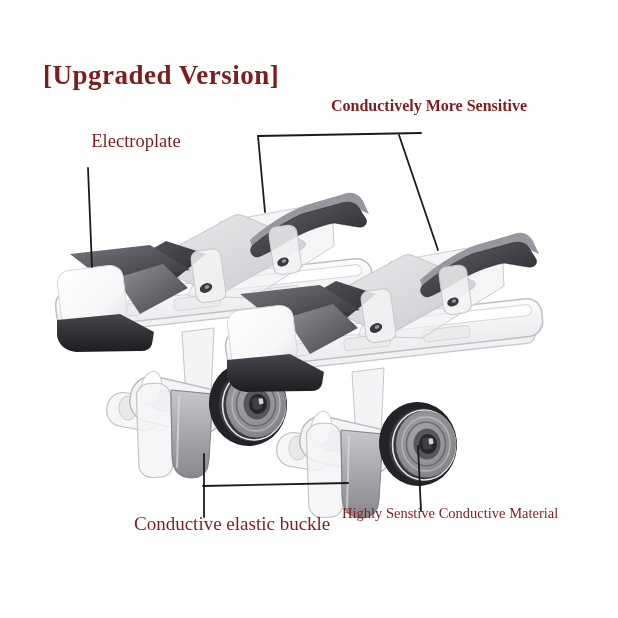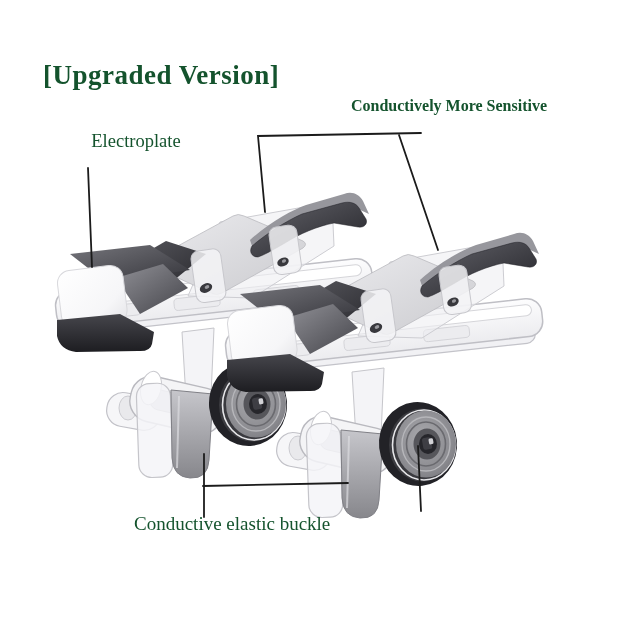--- a/index.html
+++ b/index.html
@@ -1,23 +1,23 @@
 <!DOCTYPE html>
 <html><head>
 <meta charset="utf-8">
 <style>
   html,body{margin:0;padding:0;background:#fff;}
   #stage{
     position:relative;width:618px;height:618px;background:#ffffff;
     font-family:"Liberation Serif","DejaVu Serif",serif;overflow:hidden;
   }
   #art{position:absolute;left:0;top:0;}
-  .label{position:absolute;color:#14532d;white-space:nowrap;}
+  .label{position:absolute;color:#7f1d1d;white-space:nowrap;}
   .title{left:43px;top:60px;font-size:27px;font-weight:700;letter-spacing:.5px;}
-  .lbl-sensitivity{left:331px;top:97px;width:236px;text-align:center;font-size:16px;font-weight:700;white-space:normal;}
+  .lbl-sensitivity{left:331px;top:97px;width:236px;text-align:left;font-size:16px;font-weight:700;white-space:normal;}
   .lbl-material{left:18px;top:128px;width:236px;text-align:center;font-size:18.5px;line-height:27px;white-space:normal;}
   .lbl-buckle{left:134px;top:513px;font-size:19px;}
   .lbl-conductive{left:342px;top:505px;font-size:14.5px;}
 </style>
 </head>
 <body>
 
 <div id="stage">
 
   <svg id="art" width="618" height="618" viewBox="0 0 618 618" xmlns="http://www.w3.org/2000/svg">
@@ -156,14 +156,15 @@
   <div class="label title">[Upgraded Version]</div>
 
   <div class="label lbl-sensitivity">Conductively More Sensitive</div>
 
   <div class="label lbl-material">
     <div>Electroplate</div>
   </div>
 
   <div class="label lbl-buckle">Conductive elastic buckle</div>
 
+  <div class="label lbl-conductive">Highly Senstive Conductive Material</div>
 
 </div>
 
 </body></html>

